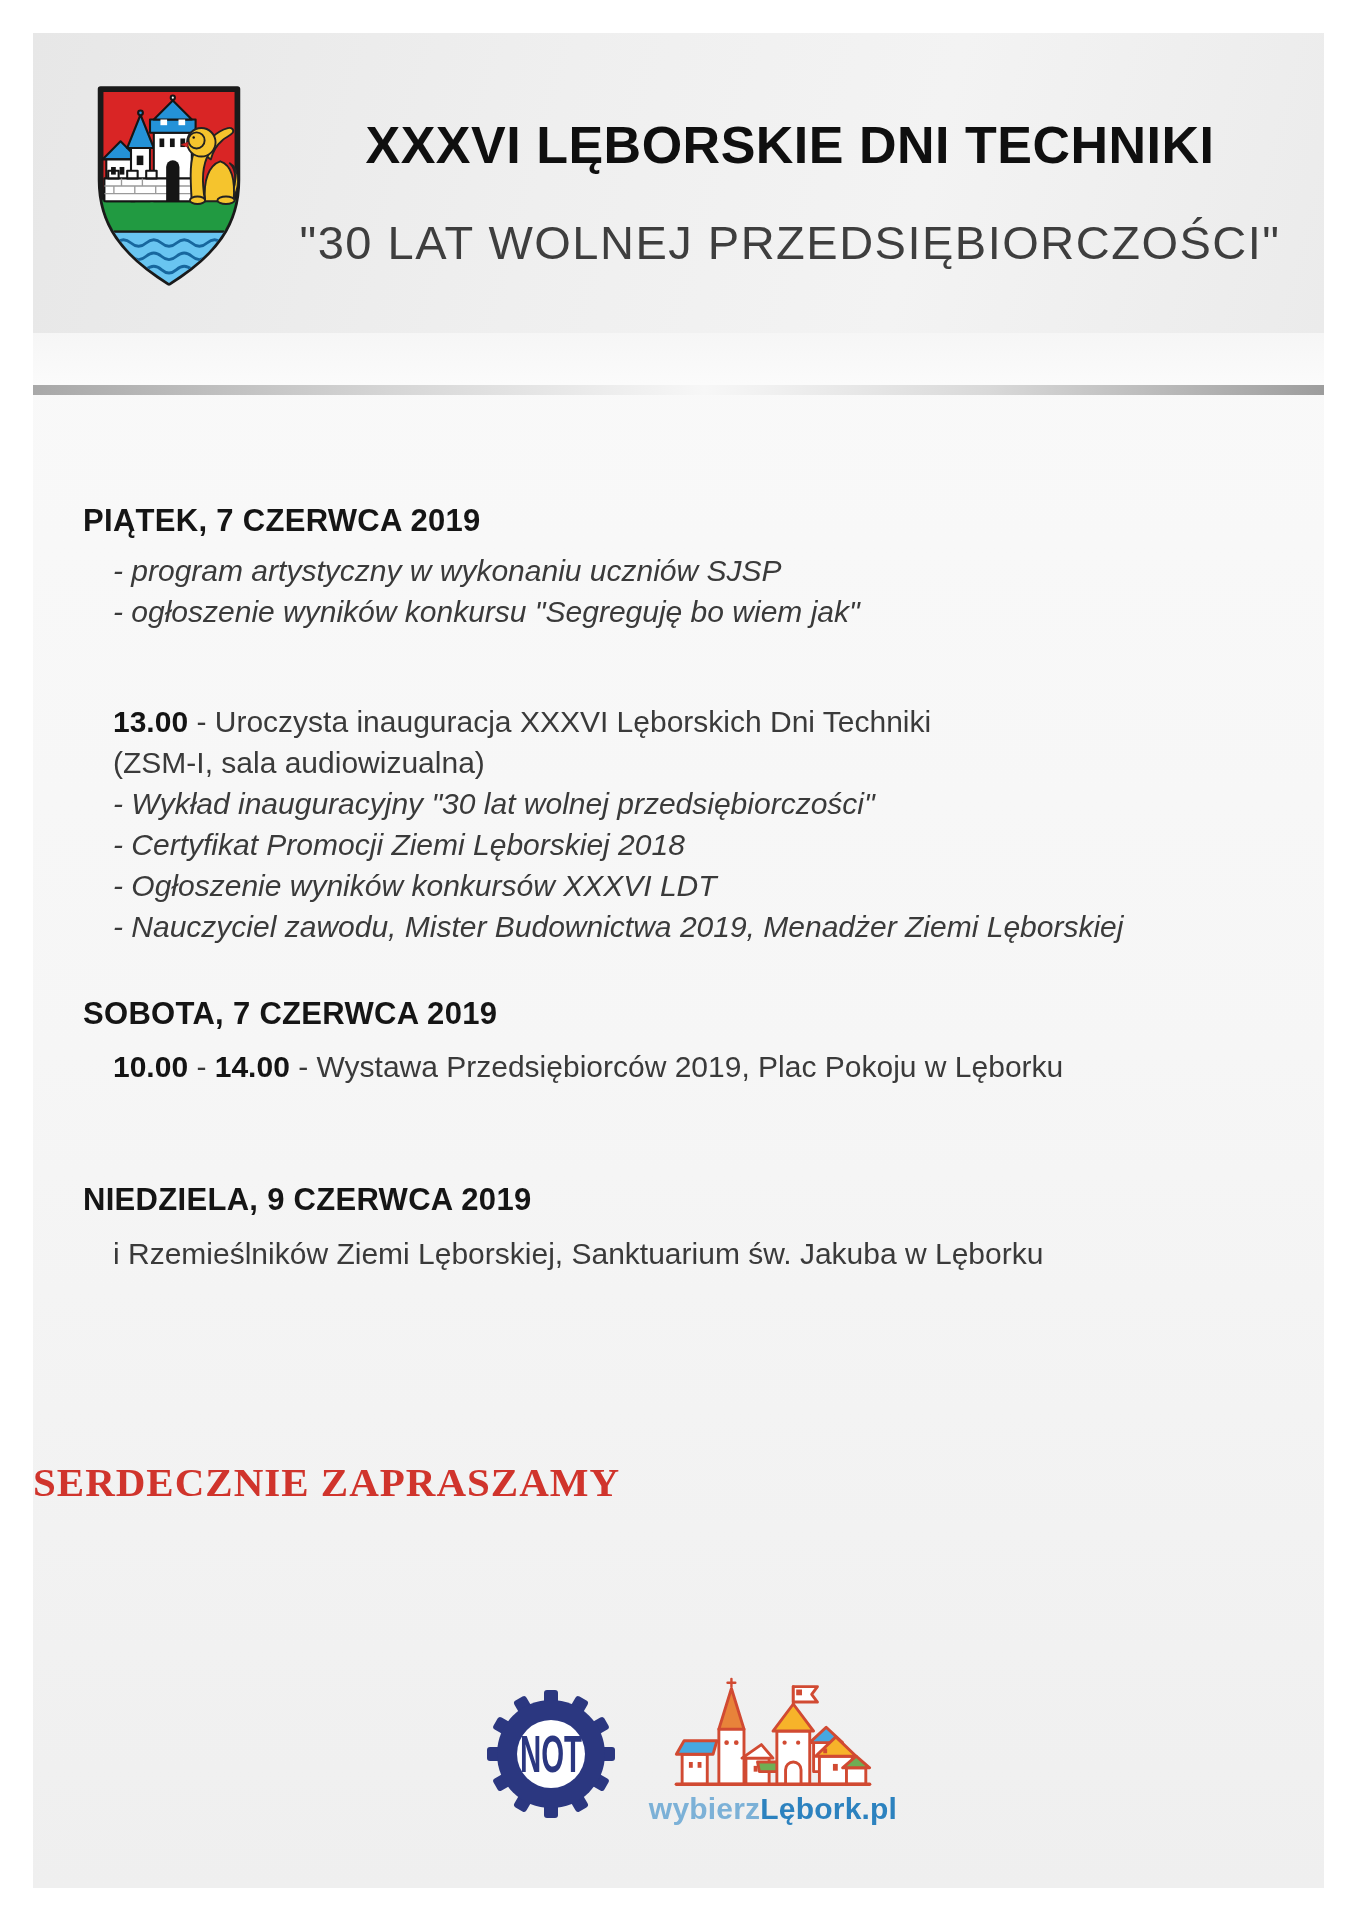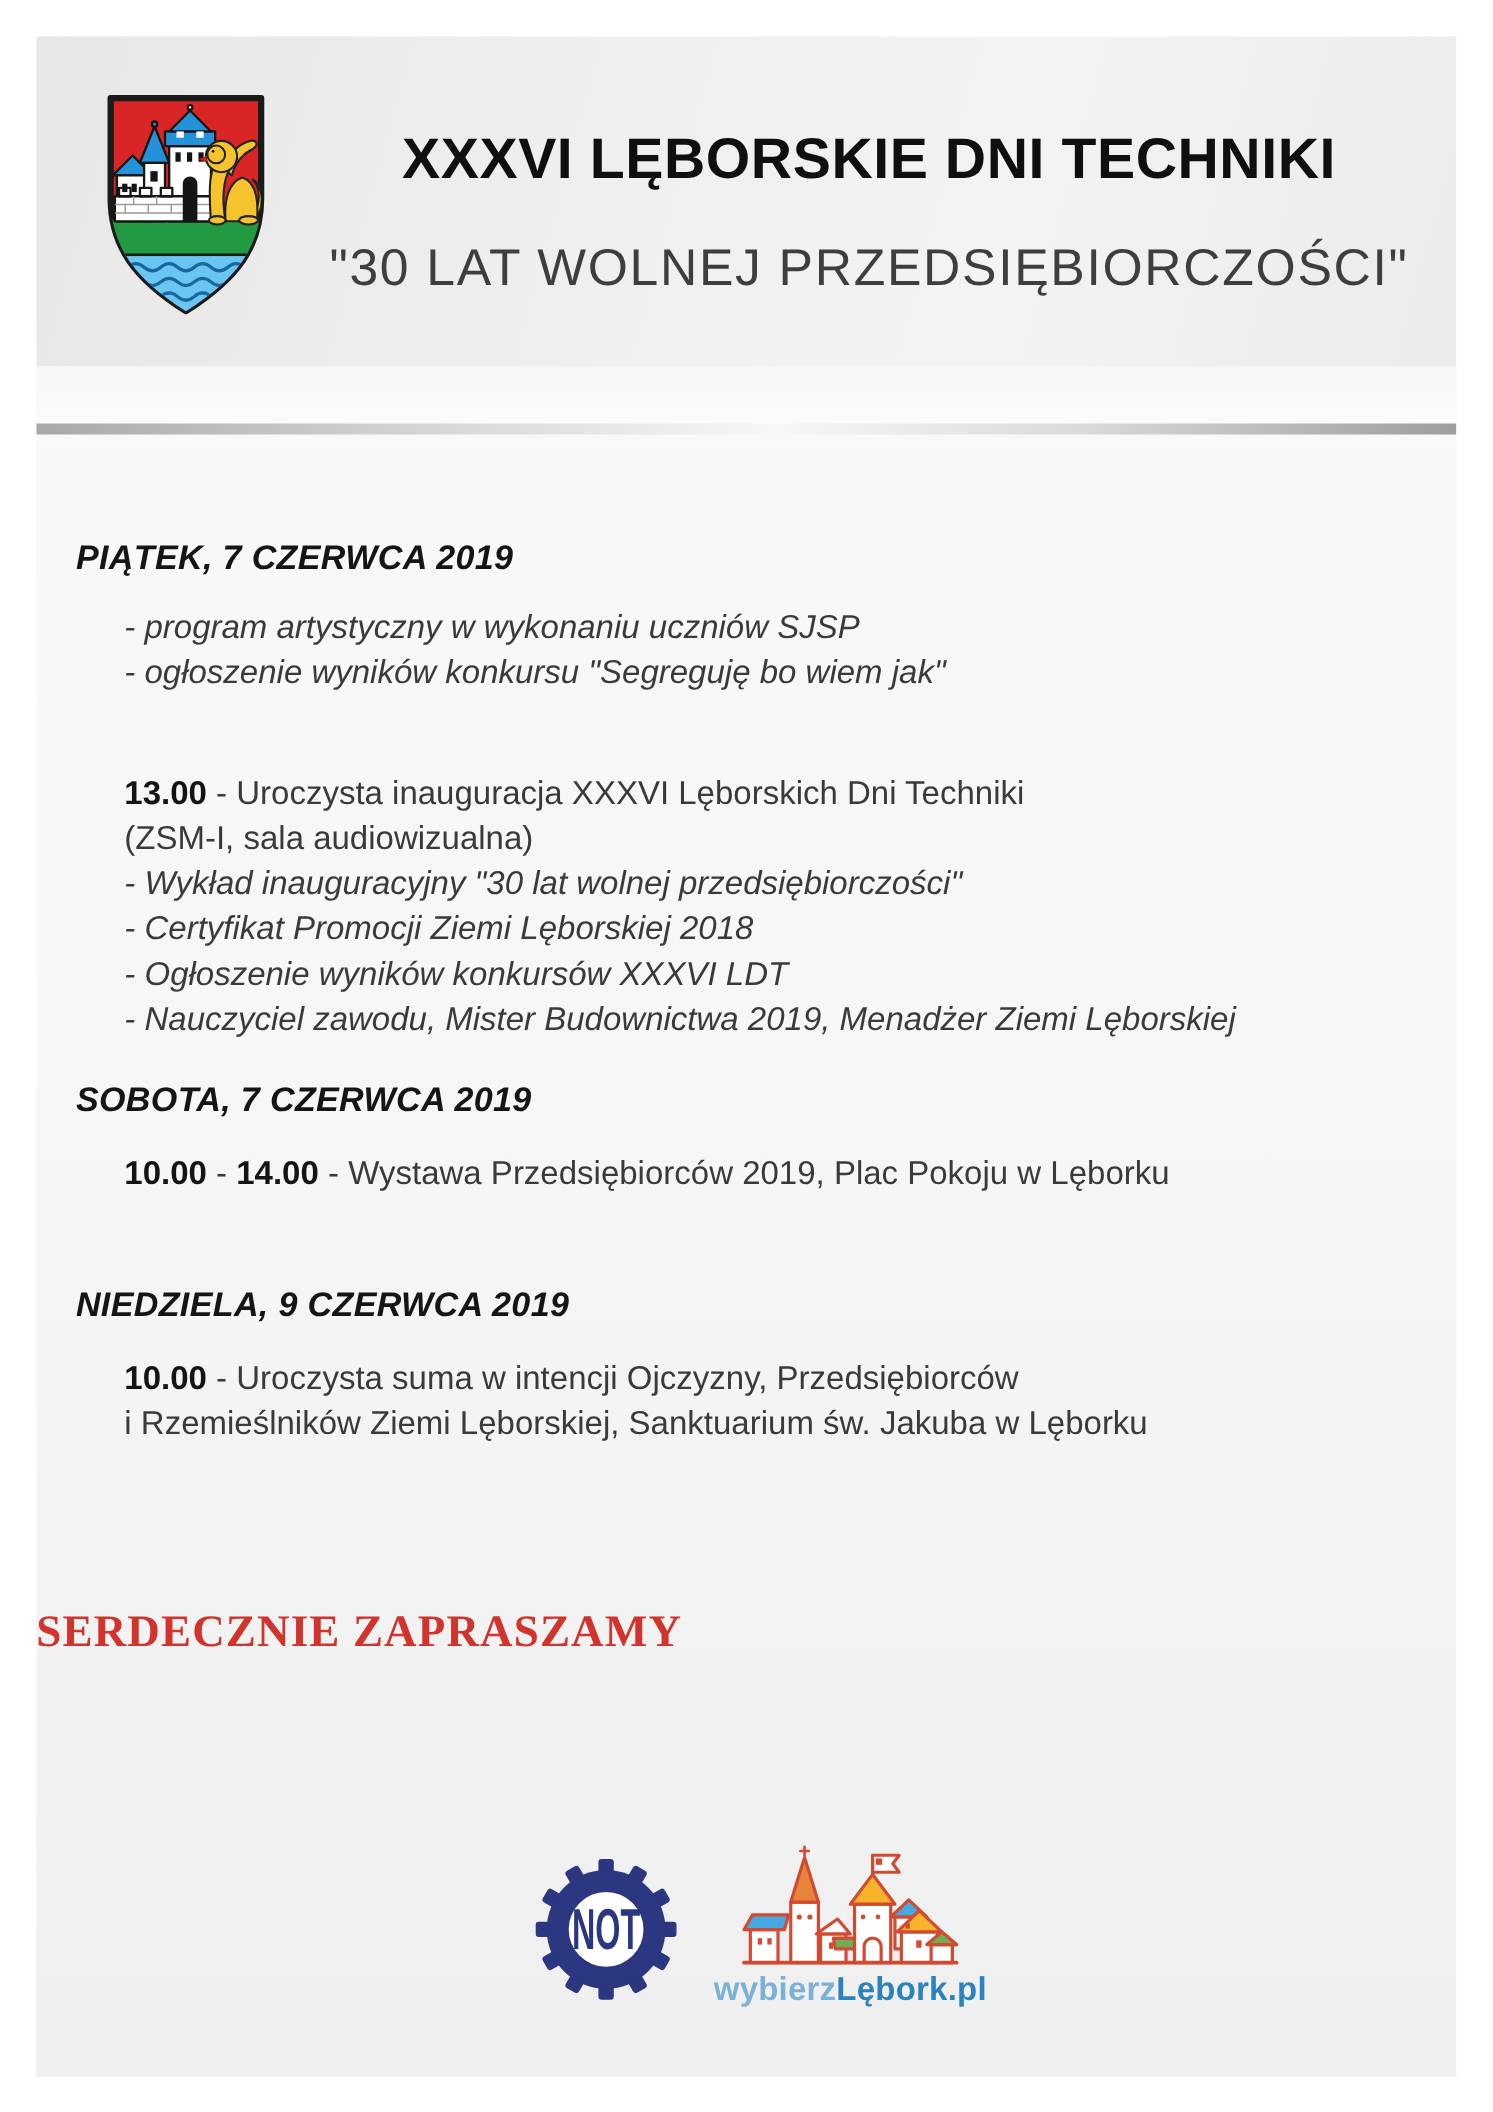--- a/index.html
+++ b/index.html
@@ -29,22 +29,22 @@
   .titles{position:absolute;left:235px;right:12px;top:0;height:300px;text-align:center;}
   .title{
     position:absolute;left:0;right:0;top:66px;margin:16px;
     font-size:52px;font-weight:bold;color:#0f0f0f;letter-spacing:.5px;white-space:nowrap;
   }
   .subtitle{
     position:absolute;left:0;right:0;top:182px;
     font-size:47px;font-weight:400;color:#3e3e3e;letter-spacing:1.5px;white-space:nowrap;
   }
   .day-h{
-    position:absolute;left:35px;margin:1px;
-    font-size:31px;font-weight:bold;color:#151515;letter-spacing:.3px;white-space:nowrap;font-style:italic;
+    position:absolute;left:35px;margin:15px;
+    font-size:31px;font-weight:bold;color:#151515;letter-spacing:.3px;white-space:nowrap;
   }
   .block{
     position:absolute;left:80px;width:1185px;
     font-size:30px;line-height:41px;color:#3a3a3a;
   }
   .block p{margin:0;}
   .block strong{color:#141414;}
   .it{font-style:italic;}
   .invite{
     position:absolute;left:0;top:1425px;width:100%;text-align:left;margin:0;
@@ -153,21 +153,20 @@
     <p class="it">- Nauczyciel zawodu, Mister Budownictwa 2019, Menadżer Ziemi Lęborskiej</p>
   </div>
 
   <h2 class="day-h" style="top:948px">SOBOTA, 7 CZERWCA 2019</h2>
   <div class="block" style="top:1013px">
     <p><strong>10.00</strong><span> - </span><strong>14.00</strong><span> - Wystawa Przedsiębiorców 2019, Plac Pokoju w Lęborku</span></p>
   </div>
 
   <h2 class="day-h" style="top:1134px">NIEDZIELA, 9 CZERWCA 2019</h2>
   <div class="block" style="top:1200px">
-    <p><strong>10.00</strong><span> - Uroczysta suma w intencji Ojczyzny, Przedsiębiorców</span></p>
     <p>i Rzemieślników Ziemi Lęborskiej, Sanktuarium św. Jakuba w Lęborku</p>
   </div>
 
   <p class="invite">SERDECZNIE ZAPRASZAMY</p>
 
   <div class="not-logo">
     <svg width="132" height="132" viewBox="0 0 132 132" xmlns="http://www.w3.org/2000/svg">
       <g fill="#2b3780">
         <rect x="59" y="2" width="14" height="18" rx="3" transform="rotate(0 66 66)"></rect>
         <rect x="59" y="2" width="14" height="18" rx="3" transform="rotate(30 66 66)"></rect>

